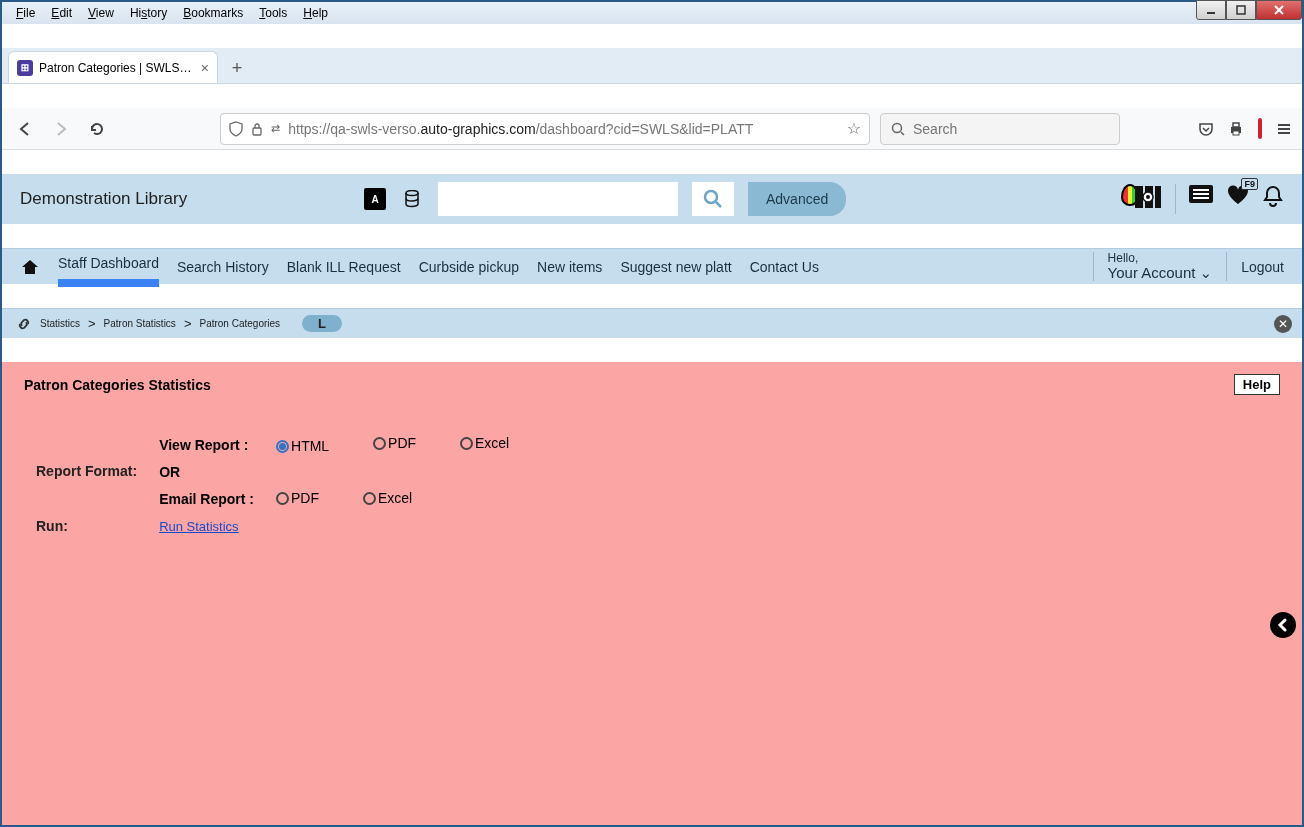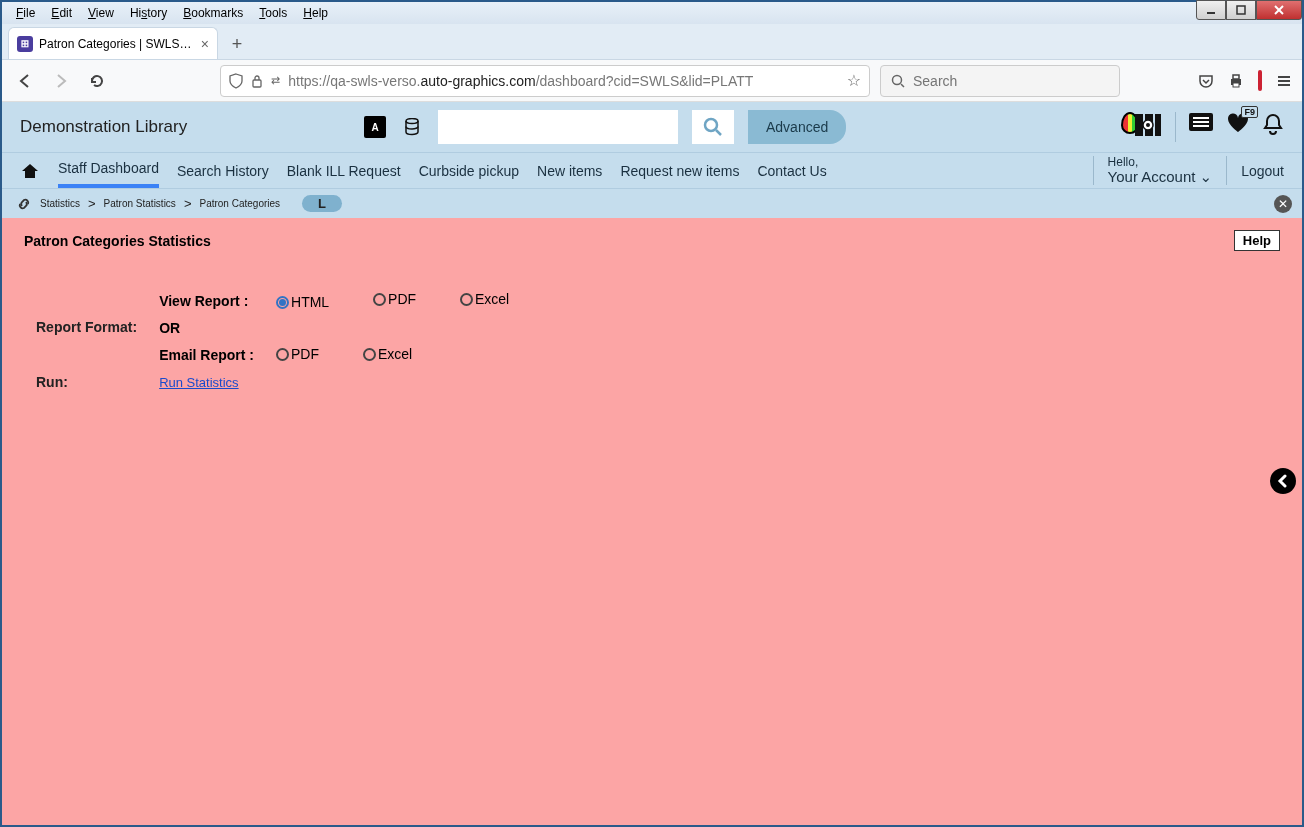--- a/index.html
+++ b/index.html
@@ -1,19 +1,19 @@
 <!DOCTYPE html>
 <html><head>
   <meta charset="utf-8">
   <style>
     * { box-sizing: border-box; margin: 0; padding: 0; }
     body { font-family: "Segoe UI", Tahoma, sans-serif; font-size: 13px; background: #ffffff; overflow: hidden; width: 1304px; height: 827px; }
     
     
-    .window-frame { border: 2px solid #2a5a8a; width: 1304px; height: 827px; display: flex; flex-direction: column; background: #fff; }
+    .window-frame { border: 2px solid #2a5a8a; width: 1304px; height: 827px; display: flex; flex-direction: column; background: #fff; gap: 24px; }
     
     .menubar { background: linear-gradient(#e8f0f8, #d8e4f0); display: flex; align-items: center; height: 22px; position: relative; }
     .menubar-items { display: flex; gap: 0; padding-left: 6px; }
     .menubar-item { padding: 2px 8px; font-size: 12px; cursor: default; }
     .menubar-item span.ul { text-decoration: underline; }
     .window-controls { position: absolute; right: 0; top: -2px; display: flex; }
     .win-btn { width: 30px; height: 20px; display: flex; align-items: center; justify-content: center; border: 1px solid #555; background: linear-gradient(#f0f0f0,#d0d0d0); font-size: 11px; cursor: default; }
     .win-btn.min { border-radius: 0 0 0 3px; }
     .win-btn.close { background: linear-gradient(#e07070,#c03030); color: #fff; border-radius: 0 0 3px 0; width: 46px; }
     
@@ -55,21 +55,21 @@
     .balloon { width: 18px; height: 26px; position: relative; }
     .balloon::before { content: ""; position: absolute; width: 14px; height: 18px; border: 2px solid #000; border-radius: 50% 50% 50% 50% / 60% 60% 40% 40%; top: 0; left: 0; background: linear-gradient(90deg, #e33 33%, #ee3 33% 66%, #3c3 66%); }
     .hdr-sep { width: 1px; height: 30px; background: #9bb8cc; }
     .heart { position: relative; }
     .heart-badge { position: absolute; top: -6px; right: -8px; background: #c5dded; border: 1px solid #333; font-size: 9px; padding: 0 2px; border-radius: 2px; font-weight: bold; }
     
     
     .nav-row { background: #c5dded; height: 36px; display: flex; align-items: center; padding: 0 18px; gap: 18px; border-top: 1px solid #b0cce0; }
     .nav-home { font-size: 18px; color: #111; }
     .nav-link { font-size: 14px; color: #1a3040; padding: 8px 0; cursor: default; }
-    .nav-link.active { border-bottom: 6px solid #3b82f6; }
+    .nav-link.active { border-bottom: 8px solid #3b82f6; }
     .nav-right { margin-left: auto; display: flex; align-items: center; gap: 14px; }
     .hello-block { color: #1a3040; font-size: 12px; line-height: 1.1; padding: 0 14px; border-left: 1px solid #9bb8cc; border-right: 1px solid #9bb8cc; }
     .hello-block .acct { font-size: 15px; }
     .logout { color: #1a3040; font-size: 14px; }
     
     
     .breadcrumb-row { background: #c5dded; height: 30px; display: flex; align-items: center; padding: 0 14px; gap: 8px; border-top: 1px solid #b0cce0; position: relative; }
     .bc-link-icon { font-size: 14px; color: #333; }
     .bc-seg { color: #222; font-size: 10px; }
     .bc-sep { color: #222; }
@@ -266,21 +266,21 @@
     <span class="nav-home">
       <svg width="20" height="18">
           <path d="M10 2 L18 9 H15 V16 H5 V9 H2 Z" fill="#111"></path>
         </svg>
     </span>
     <span class="nav-link active">Staff Dashboard</span>
     <span class="nav-link">Search History</span>
     <span class="nav-link">Blank ILL Request</span>
     <span class="nav-link">Curbside pickup</span>
     <span class="nav-link">New items</span>
-    <span class="nav-link">Request new items</span>
+    <span class="nav-link">Suggest new platt</span>
     <span class="nav-link">Contact Us</span>
     <div class="nav-right">
       <div class="hello-block">
         <div>Hello,</div>
         <div class="acct"><span>Your Account</span><span> ⌄</span></div>
       </div>
       <span class="logout">Logout</span>
     </div>
   </div>
 

